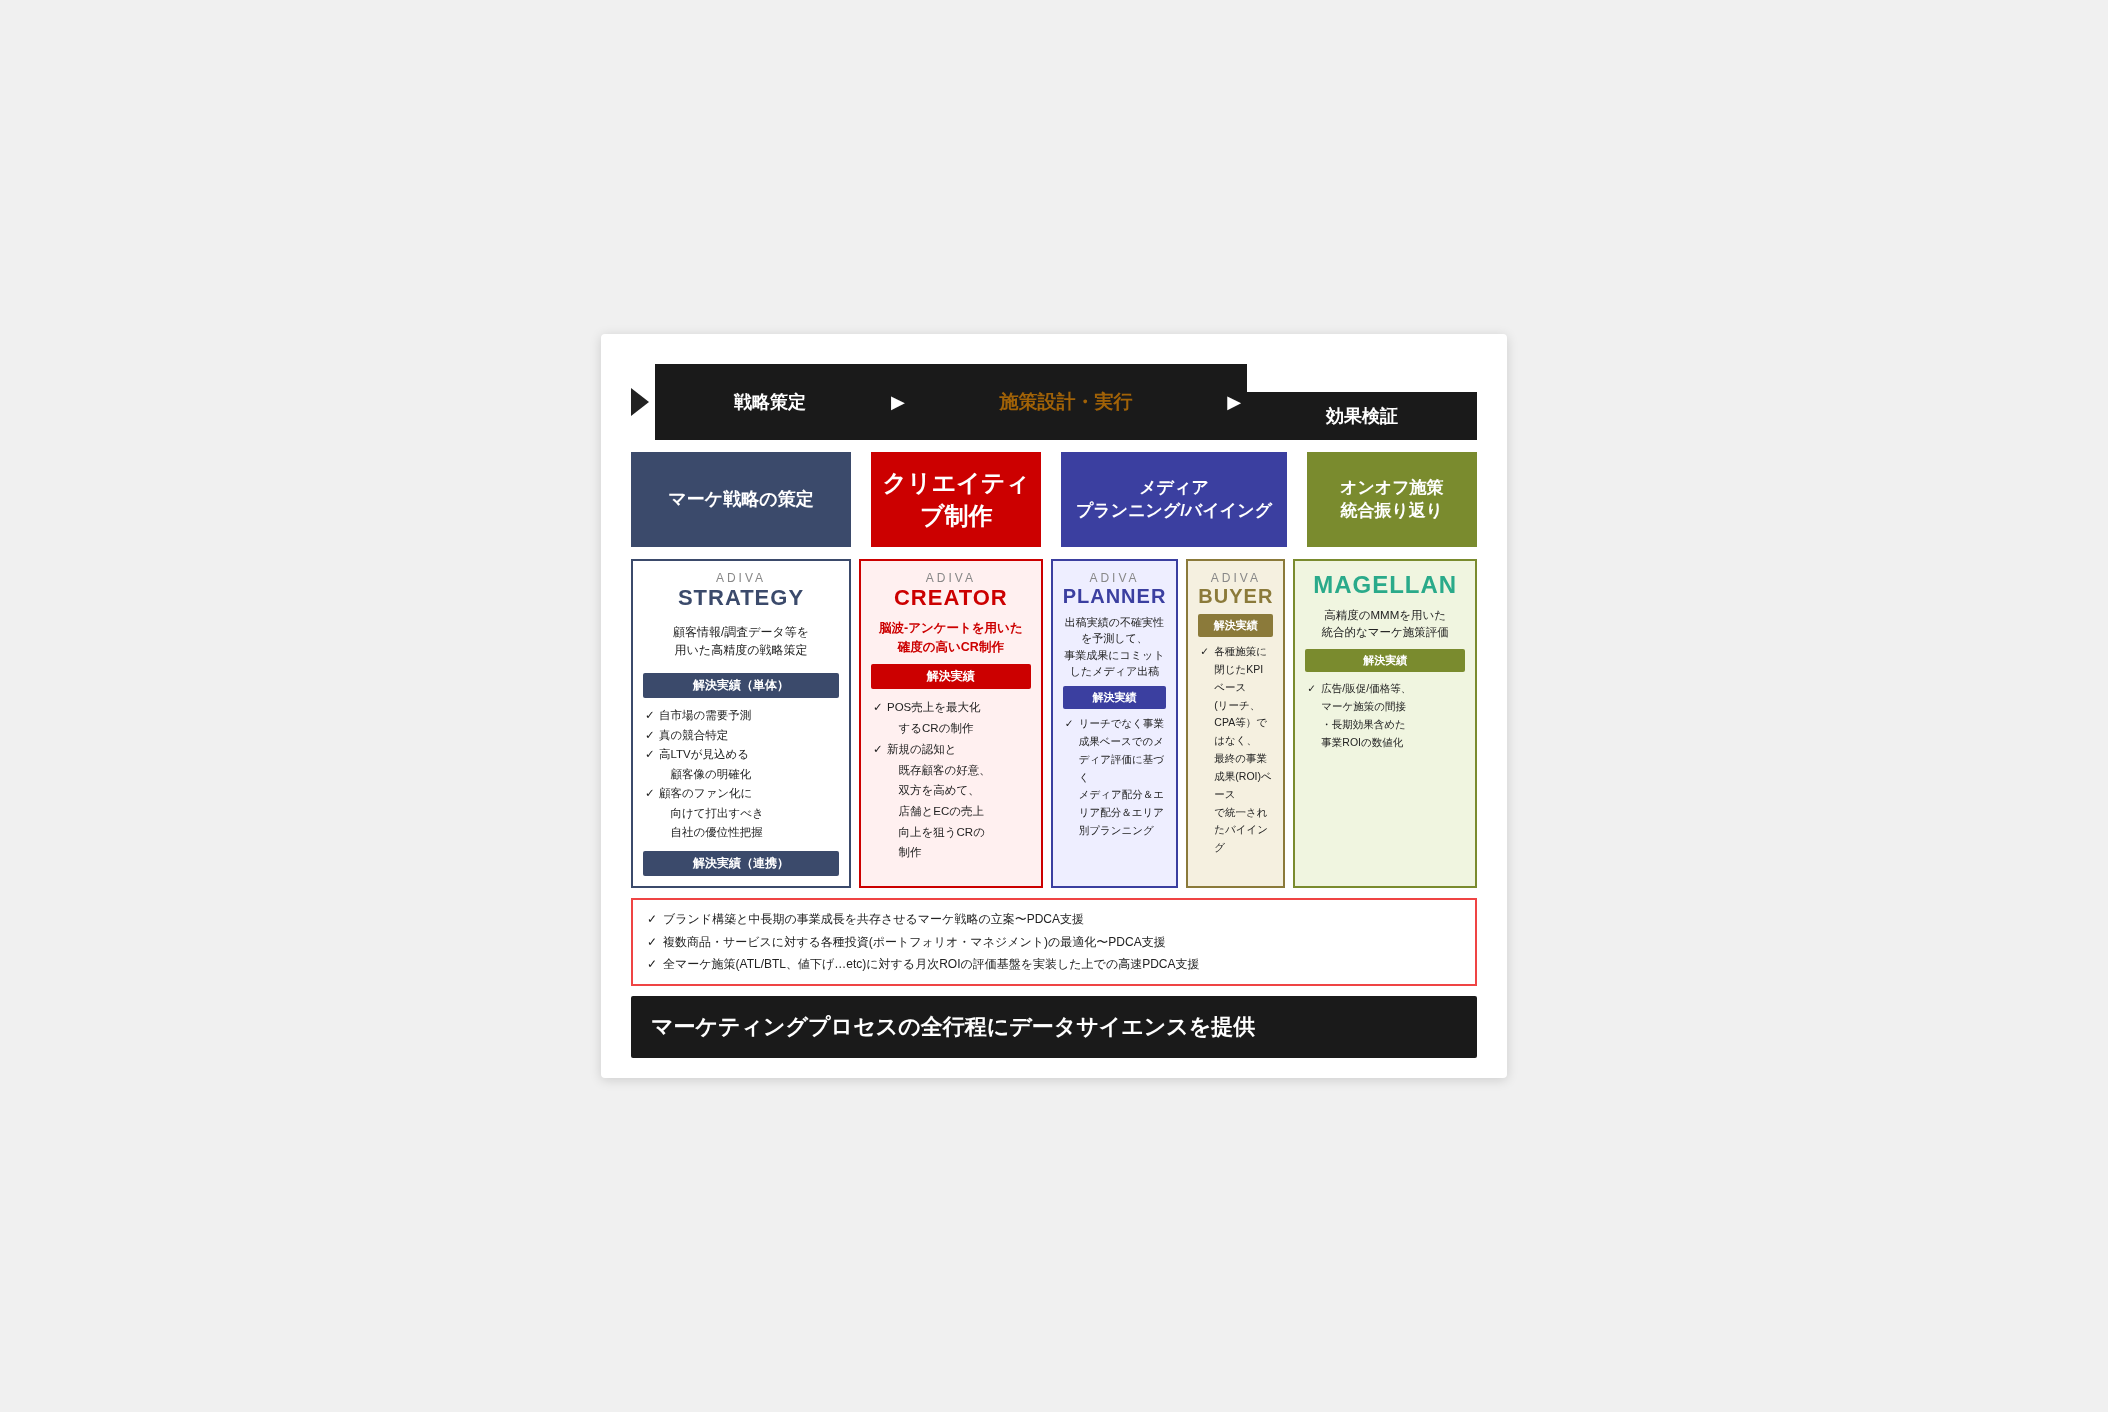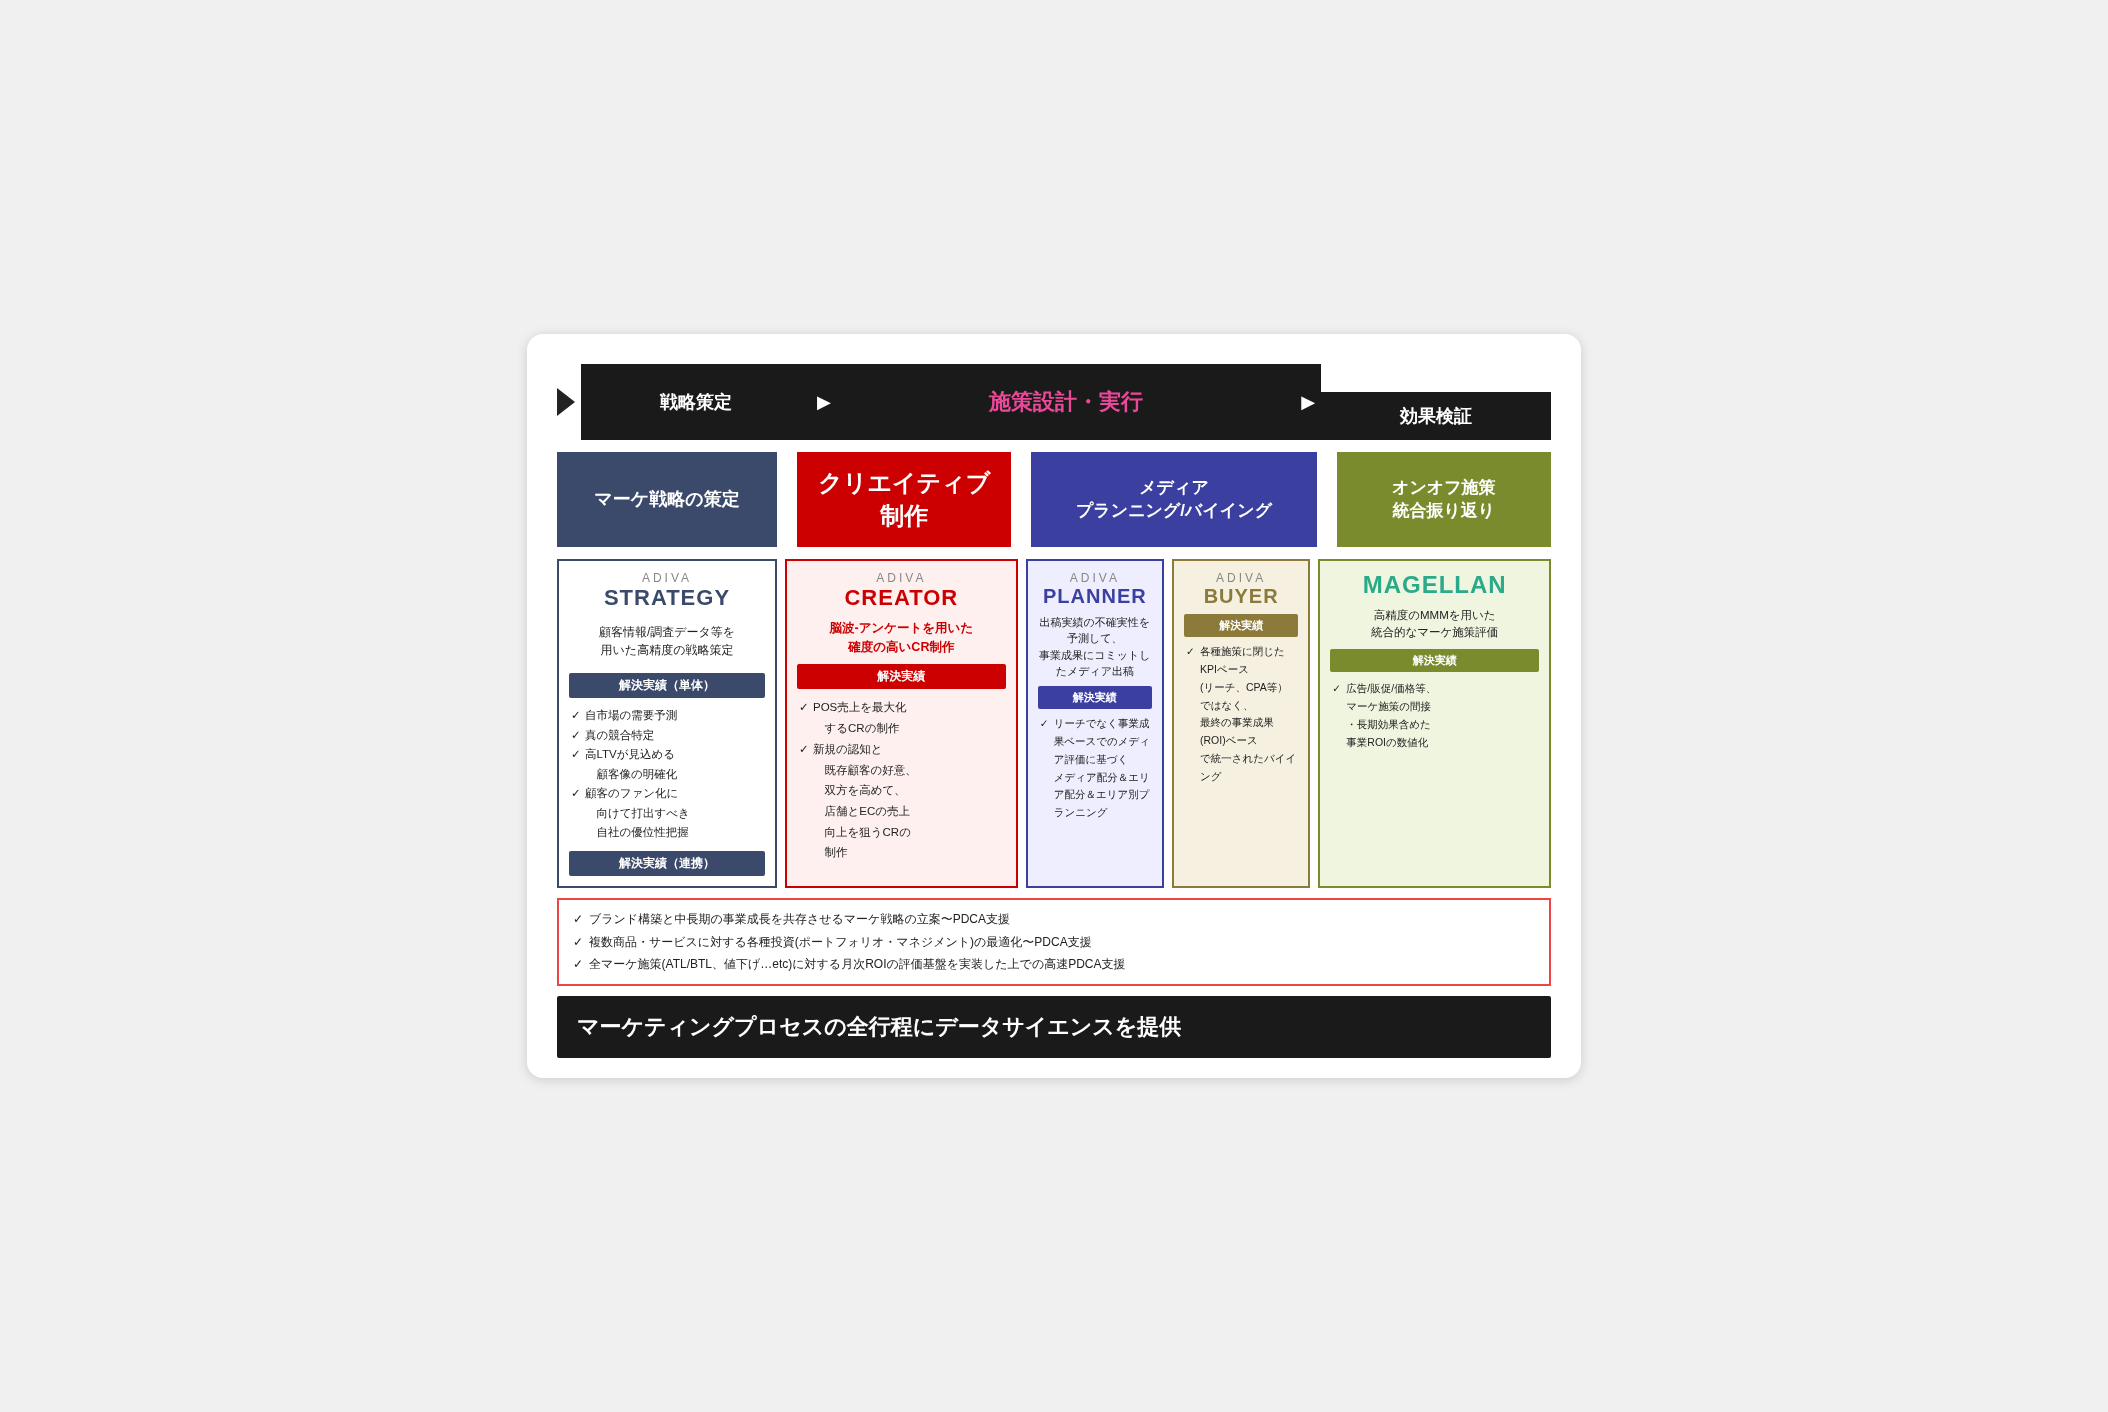--- a/index.html
+++ b/index.html
@@ -5,24 +5,24 @@
     * { box-sizing: border-box; margin: 0; padding: 0; }
     body {
       background: #f0f0f0;
       display: flex;
       justify-content: center;
       align-items: center;
       min-height: 100vh;
       font-family: 'Hiragino Kaku Gothic Pro', 'Meiryo', 'Yu Gothic', sans-serif;
     }
     .container {
-      width: 1054px;
+      width: 906px;
       background: white;
       padding: 30px 30px 20px 30px;
-      border-radius: 16px;
+      border-radius: 4px;
       box-shadow: 0 2px 12px rgba(0,0,0,0.15);
     }
     .arrow-right {
       width: 0; height: 0;
       border-top: 14px solid transparent;
       border-bottom: 14px solid transparent;
       border-left: 18px solid #222;
     }
 
     
@@ -356,22 +356,22 @@
       background: #1a1a1a;
       display: flex;
       align-items: center;
       justify-content: center;
       padding: 0 6px;
       color: white;
       font-size: 18px;
     }
     .ph-execution {
       background: #1a1a1a;
-      color: #ec4899;
-      font-size: 22px;
+      color: #a16207;
+      font-size: 19px;
       font-weight: bold;
       text-align: center;
       padding: 12px 10px;
       flex: 1;
       display: flex;
       align-items: center;
       justify-content: center;
     }
     .ph-arrow2 {
       background: #1a1a1a;

